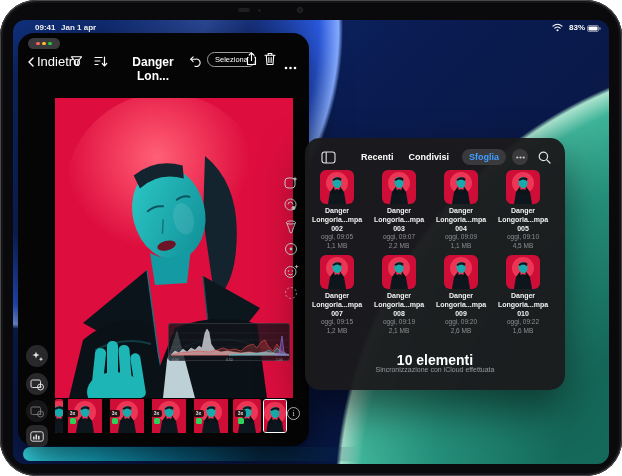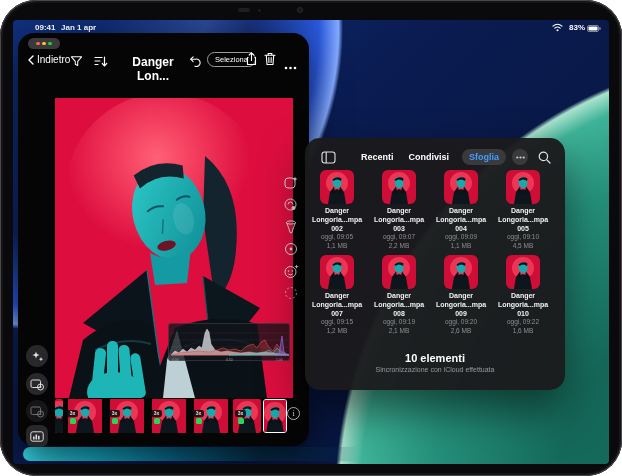--- a/index.html
+++ b/index.html
@@ -1,41 +1,41 @@
 <!DOCTYPE html>
 <html><head>
 <meta charset="utf-8">
 <style>
   html,body{margin:0;padding:0;background:#ffffff;}
   *{box-sizing:border-box;font-family:"Liberation Sans","DejaVu Sans",sans-serif;}
   .abs{position:absolute;}
   #device{position:relative;width:622px;height:476px;background:#0a0a0c;border-radius:36px;
     box-shadow:inset 0 0 0 1px #47474c, inset 0 0 0 3px #151517;overflow:hidden;}
-  #screen{position:absolute;left:13px;top:20px;width:596px;height:444px;border-radius:4px;overflow:hidden;
+  #screen{position:absolute;left:13px;top:20px;width:596px;height:444px;border-radius:12px;overflow:hidden;
     background:linear-gradient(135deg,#10307c 0%,#0a1c52 40%,#071338 100%);}
   .bezel-dot{position:absolute;background:#1d1d22;border-radius:50%;}
   
   .streak{position:absolute;left:0;top:0;width:380px;height:130px;
     background:linear-gradient(108deg,transparent 22%,rgba(110,150,255,.30) 46%,rgba(60,90,200,.16) 58%,transparent 72%);}
   .blue-circle{position:absolute;left:-270px;top:-290px;width:600px;height:600px;border-radius:50%;
     background:radial-gradient(closest-side,rgba(20,60,190,0) 68%,rgba(45,95,235,.9) 92%,#84aaff 98.5%,rgba(0,0,0,0) 100%);}
   .teal-circle{position:absolute;left:320px;top:30px;width:900px;height:900px;border-radius:50%;
     background:radial-gradient(closest-side,#15695a 50%,#25907b 78%,#3eb398 94%,#a9e2cd 98.6%,rgba(0,0,0,0) 99.6%);}
   .cyan-strip{position:absolute;left:10px;top:427px;width:430px;height:14px;border-radius:8px 0 0 8px;
     background:linear-gradient(90deg,#3ae8f8 0%,#19bcd9 16%,#0a6d92 36%,#07304f 55%,rgba(5,20,45,0) 78%);}
   
   .statusbar{position:absolute;left:0;top:3px;width:100%;height:14px;color:#fff;font-size:8px;font-weight:700;}
   
   #editor{position:absolute;left:5px;top:13px;width:291px;height:413px;background:#050506;border-radius:16px;
     box-shadow:0 16px 38px rgba(0,0,0,.6);}
   .traffic{position:absolute;left:10px;top:5px;width:32px;height:11px;background:#3a3a3c;border-radius:6px;
     display:flex;align-items:center;justify-content:center;gap:2.5px;}
   .traffic i{width:3.5px;height:3.5px;border-radius:50%;display:block;}
   .etoolbar{position:absolute;left:0;top:17px;width:100%;height:24px;color:#fff;}
-  .back{position:absolute;left:10px;top:4px;display:flex;align-items:center;gap:3px;font-size:10px;color:#fff;}
+  .back{position:absolute;left:10px;top:4px;display:flex;align-items:center;gap:3px;font-size:13px;color:#fff;}
   .pillbtn{border:1px solid #9a9aa0;border-radius:9px;font-size:7.5px;color:#fff;padding:2px 7px;}
   .ticon{position:absolute;top:4px;}
   .etitle{position:absolute;left:100px;top:5px;width:70px;text-align:center;font-size:12px;font-weight:700;color:#fff;}
   
   #photo{position:absolute;left:37px;top:65px;width:238px;height:300px;overflow:hidden;}
   .histo{position:absolute;left:113px;top:225px;width:122px;height:38px;background:rgba(18,21,26,.78);
     border:0.5px solid rgba(255,255,255,.12);border-radius:3px;}
   
   .rtool{position:absolute;left:263px;width:20px;height:20px;display:flex;align-items:center;justify-content:center;}
   .ltool{position:absolute;left:8px;width:22px;height:22px;border-radius:50%;background:#28282b;
@@ -512,17 +512,17 @@
               </svg></div>
           <div class="gname">
               <div>Danger</div>
               <div>Longoria...mpa 010</div>
             </div>
           <div class="gmeta">oggi, 09:22</div>
           <div class="gmeta">1,6 MB</div>
         </div>
       </div>
 
-      <div class="ffooter" style="top:214px;font-size:11px;font-weight:700;">10 elementi</div>
+      <div class="ffooter" style="top:214px;font-size:14px;font-weight:700;">10 elementi</div>
       <div class="ffooter" style="top:228px;font-size:7px;color:#98989d;">Sincronizzazione con iCloud effettuata</div>
     </div>
   </div>
 </div>
 
 </body></html>

